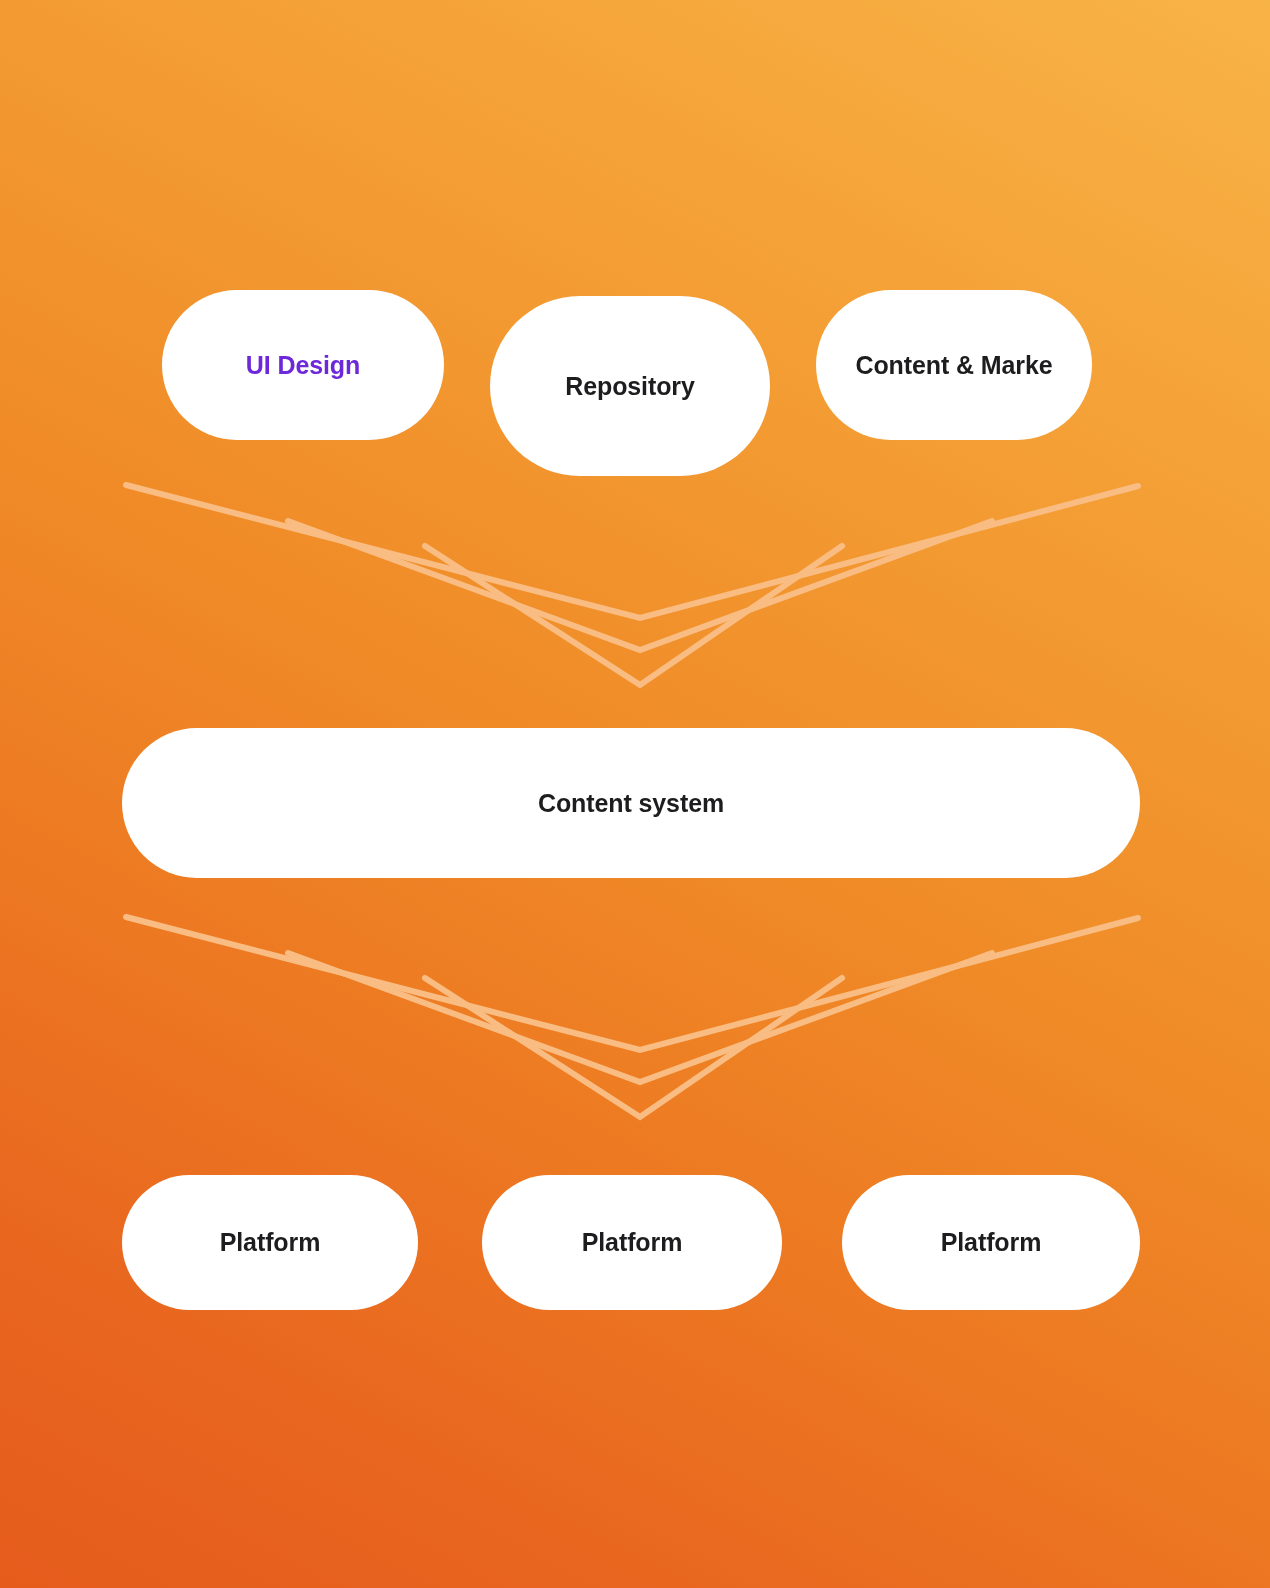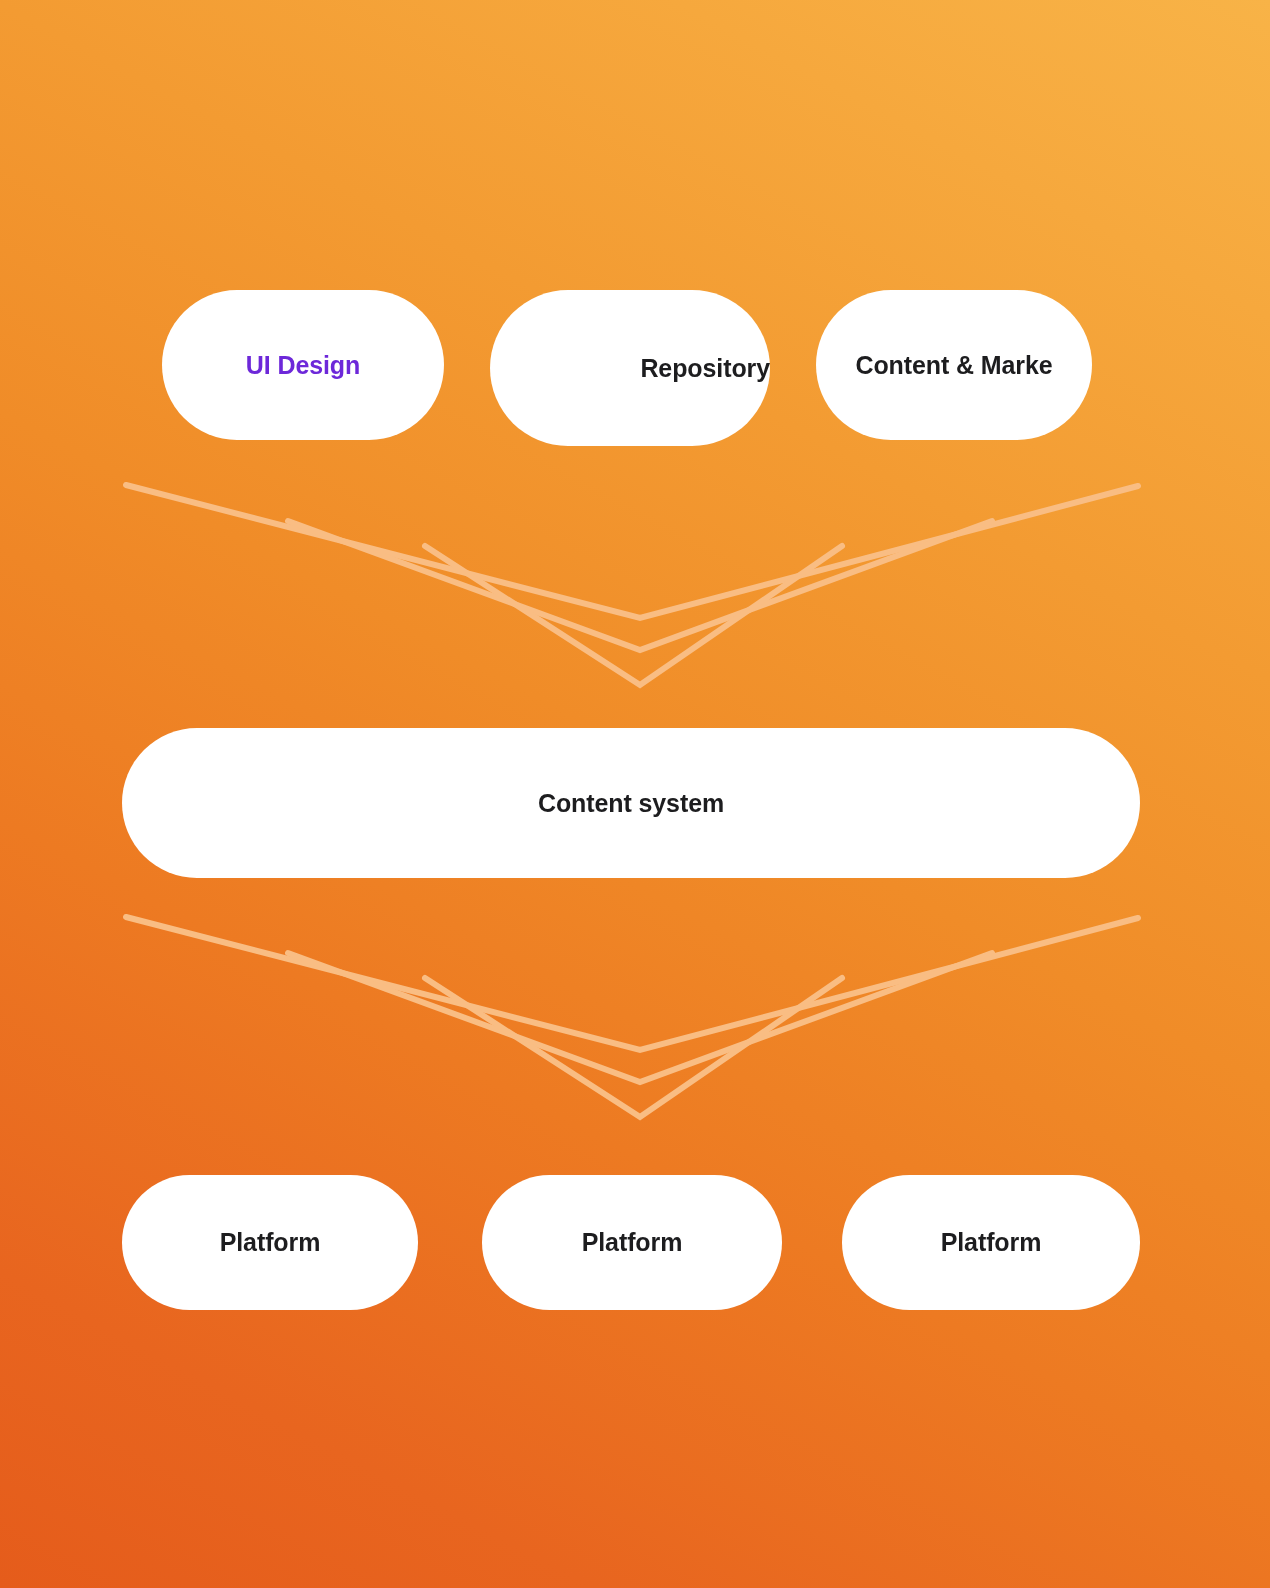--- a/index.html
+++ b/index.html
@@ -46,21 +46,21 @@
     font-weight: bold;
     color: #1D1D1F;
     letter-spacing: -0.1px;
     white-space: nowrap;
     overflow: hidden;
   }
 
   
   .row-top .pill-label   { font-size: 25px; }
   .pill-top-1 { left: 162px;  top: 290px; width: 282px; height: 150px; }
-  .pill-top-2 { left: 490px;  top: 290px; width: 280px; height: 156px; justify-content: flex-end; }
+  .pill-top-2 { left: 490px;  top: 296px; width: 280px; height: 180px; }
   .pill-top-3 { left: 816px;  top: 290px; width: 276px; height: 150px; }
 
   
   .pill-center { left: 122px; top: 728px; width: 1018px; height: 150px; }
   .pill-center .pill-label { font-size: 25px; }
 
   
   .row-bottom .pill-label { font-size: 25px; }
   .pill-bot-1 { left: 122px; top: 1175px; width: 296px; height: 135px; }
   .pill-bot-2 { left: 482px; top: 1175px; width: 300px; height: 135px; }

